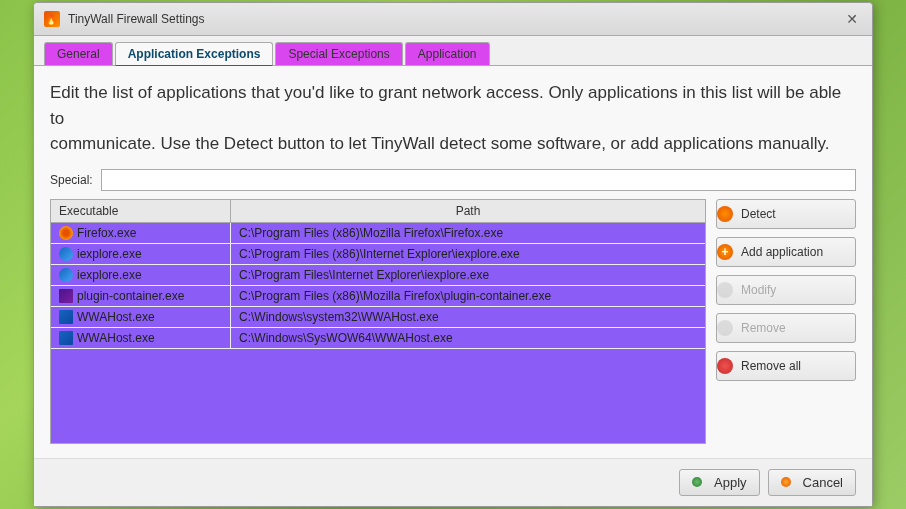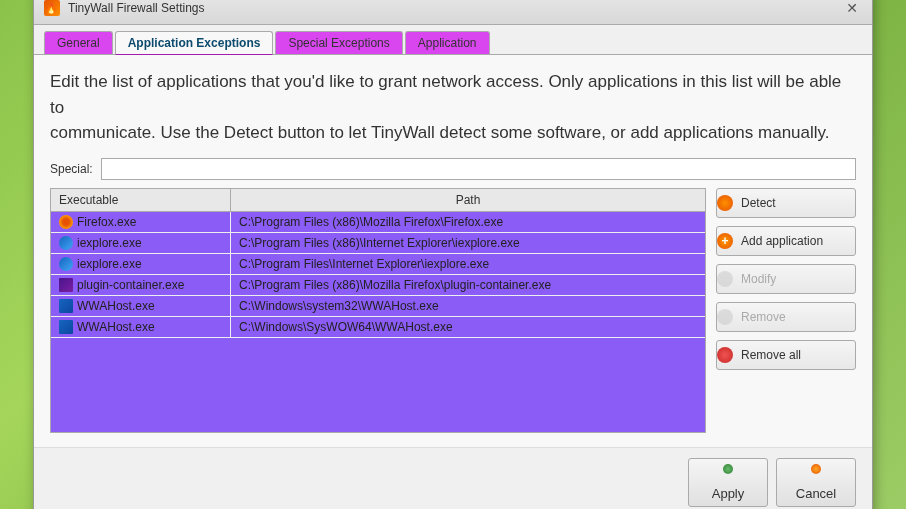--- a/index.html
+++ b/index.html
@@ -222,21 +222,20 @@
       gap: 12px;
       padding: 5px 12px;
       border: 1px solid #aaa;
       border-radius: 3px;
       cursor: pointer;
       font-size: 13px;
       background: linear-gradient(to bottom, #f5f5f5, #e0e0e0);
       color: #333;
       min-width: 80px;
       justify-content: center;
-      flex-direction: column;
     }
     .apply-dot { width: 10px; height: 10px; background: radial-gradient(circle, #66bb6a, #2e7d32); border-radius: 50%; }
     .cancel-dot { width: 10px; height: 10px; background: radial-gradient(circle, #ffa726, #e65100); border-radius: 50%; }
   </style>
 </head>
 <body>
 
 <div class="window">
 
   <div class="title-bar">

